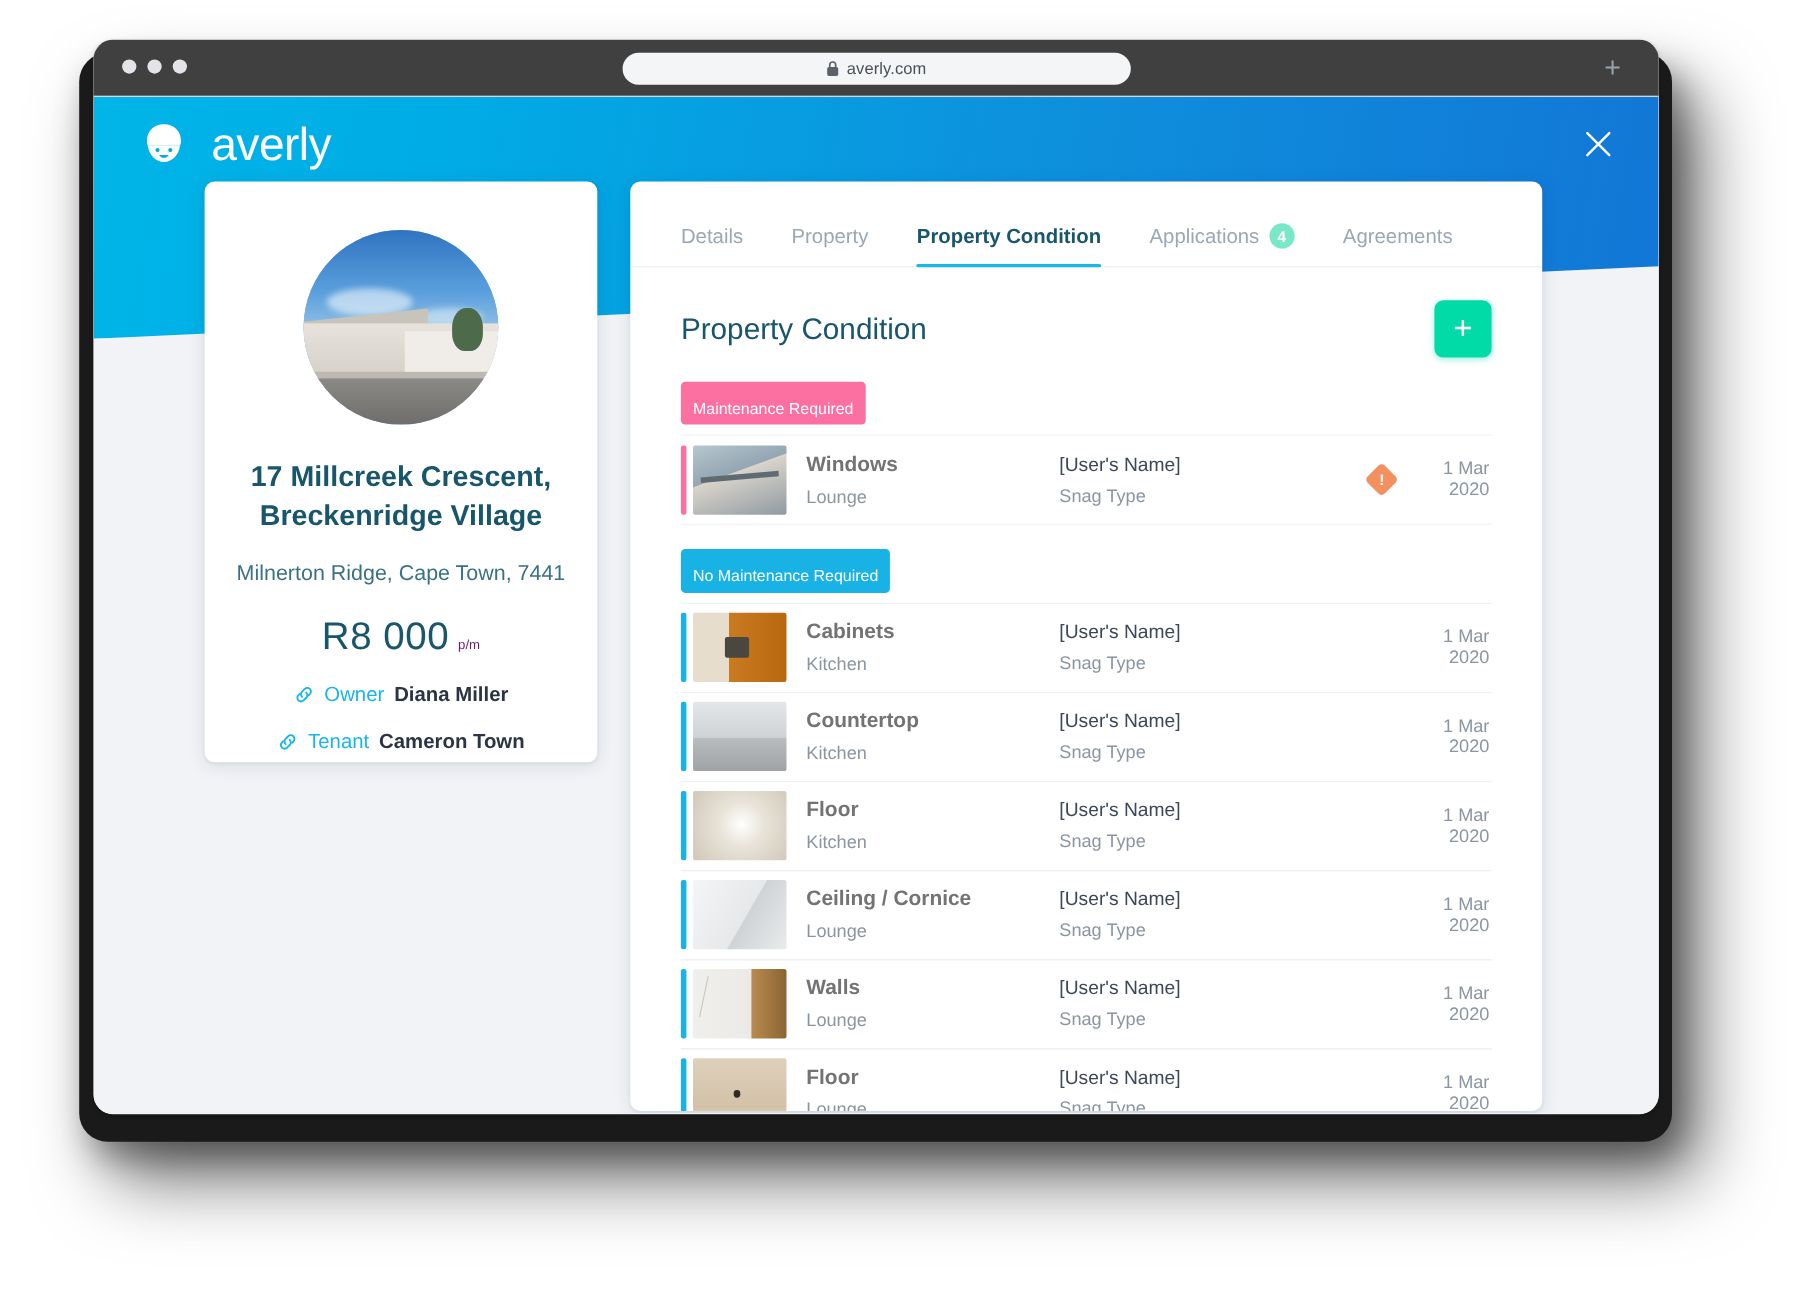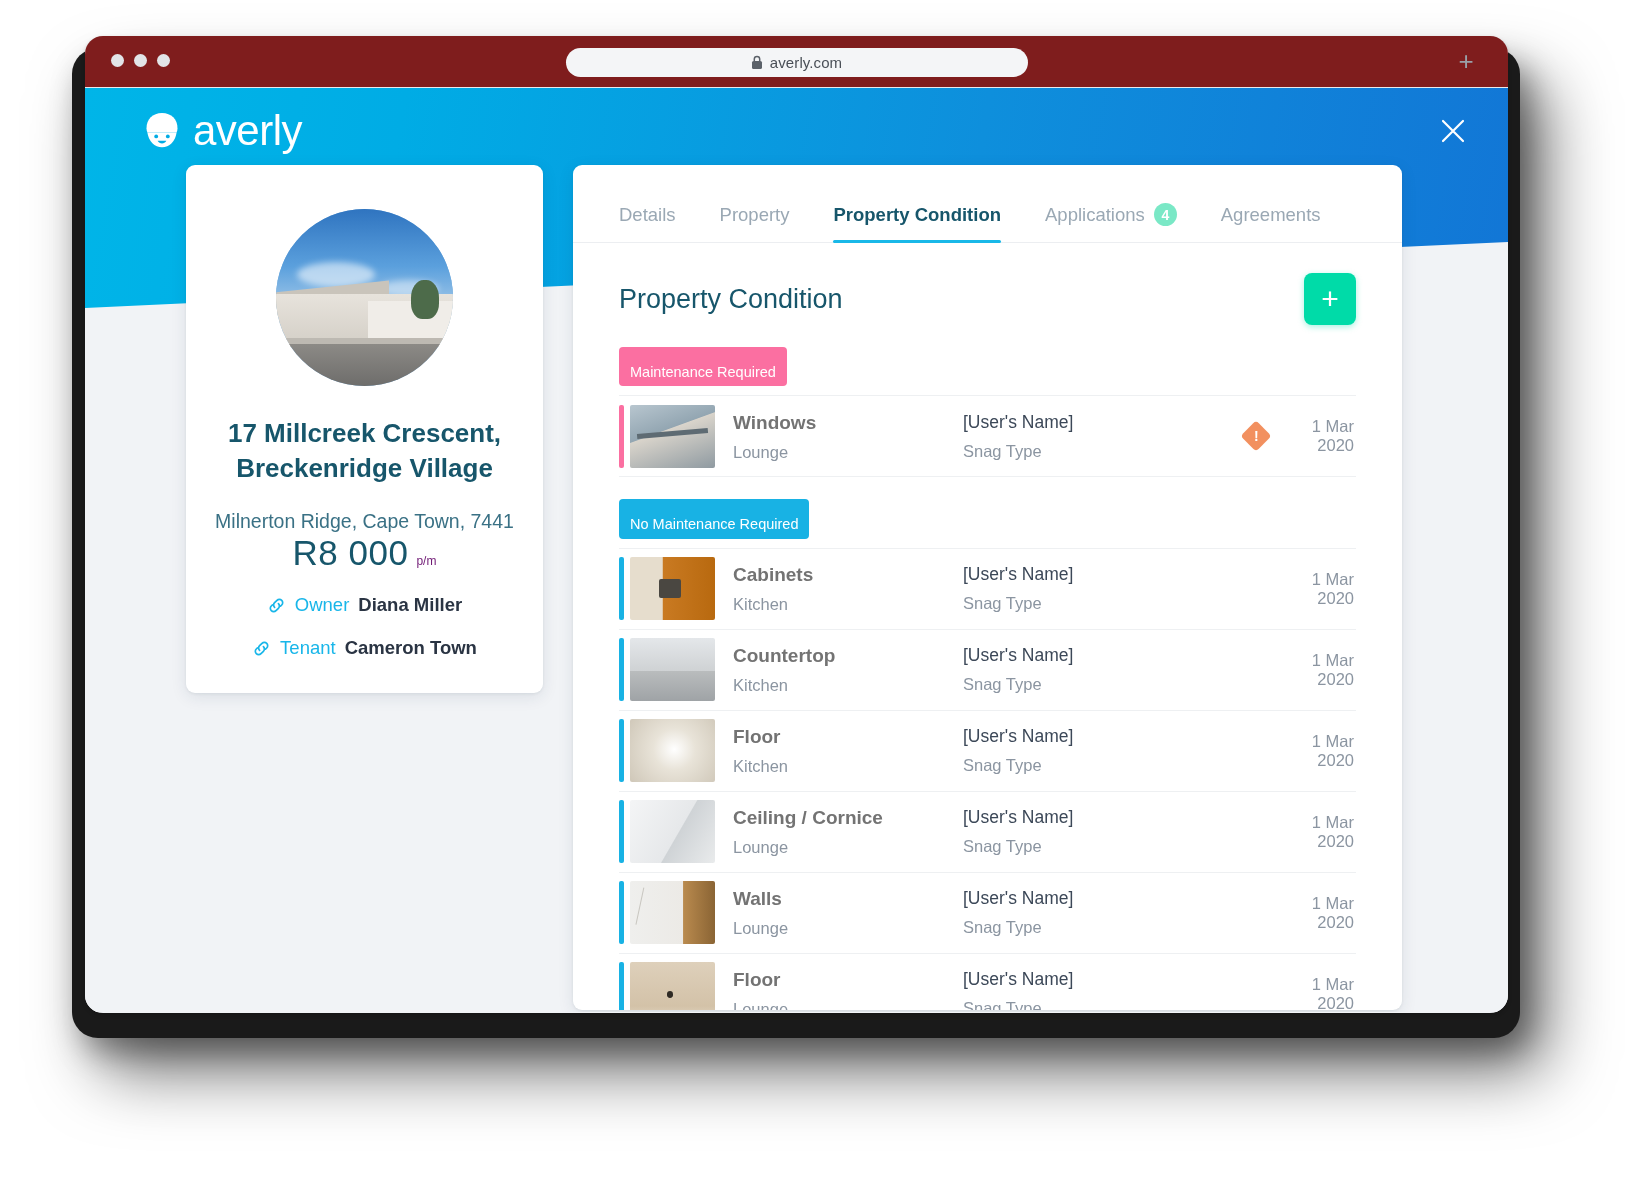--- a/index.html
+++ b/index.html
@@ -39,21 +39,21 @@
     border-radius: 18px;
     background: #f1f3f6;
     overflow: hidden;
     box-shadow: 0 2px 4px rgba(0,0,0,0.18);
   }
 
   
   #browser-chrome {
     position: relative;
     height: 52px;
-    background: #7f1d1d;
+    background: #404040;
     border-bottom: 1px solid #e9ebee;
   }
   .traffic-lights {
     position: absolute;
     left: 26px;
     top: 18px;
     display: flex;
     gap: 10px;
   }
   .traffic-dot {
@@ -107,25 +107,25 @@
     position: absolute;
     left: 0; top: 0;
     width: 100%;
     height: 220px;
     background: linear-gradient(100deg, #00b5e8 0%, #00ace5 22%, #0e8fdc 62%, #1276d6 100%);
     clip-path: polygon(0 0, 100% 0, 100% 70%, 0 100%);
   }
 
   #brand-logo {
     position: absolute;
-    left: 55px;
+    left: 42px;
     top: 21px;
     display: flex;
     align-items: center;
-    gap: 9px;
+    gap: 21px;
     z-index: 4;
   }
   #brand-mark { display: block; }
   #brand-name {
     color: #ffffff;
     font-size: 42px;
     font-weight: 400;
     letter-spacing: -0.5px;
     line-height: 1;
   }
@@ -191,20 +191,21 @@
     line-height: 1.35;
     padding: 0 26px;
   }
   #property-locality {
     margin-top: 24px;
     font-size: 19.5px;
     color: #3a7185;
     font-weight: 400;
   }
   #property-price-row {
+    margin-top: 26px;
     display: flex;
     align-items: baseline;
     justify-content: center;
     gap: 8px;
   }
   #property-price {
     font-size: 35px;
     font-weight: 400;
     color: #17566b;
     letter-spacing: 0.5px;

